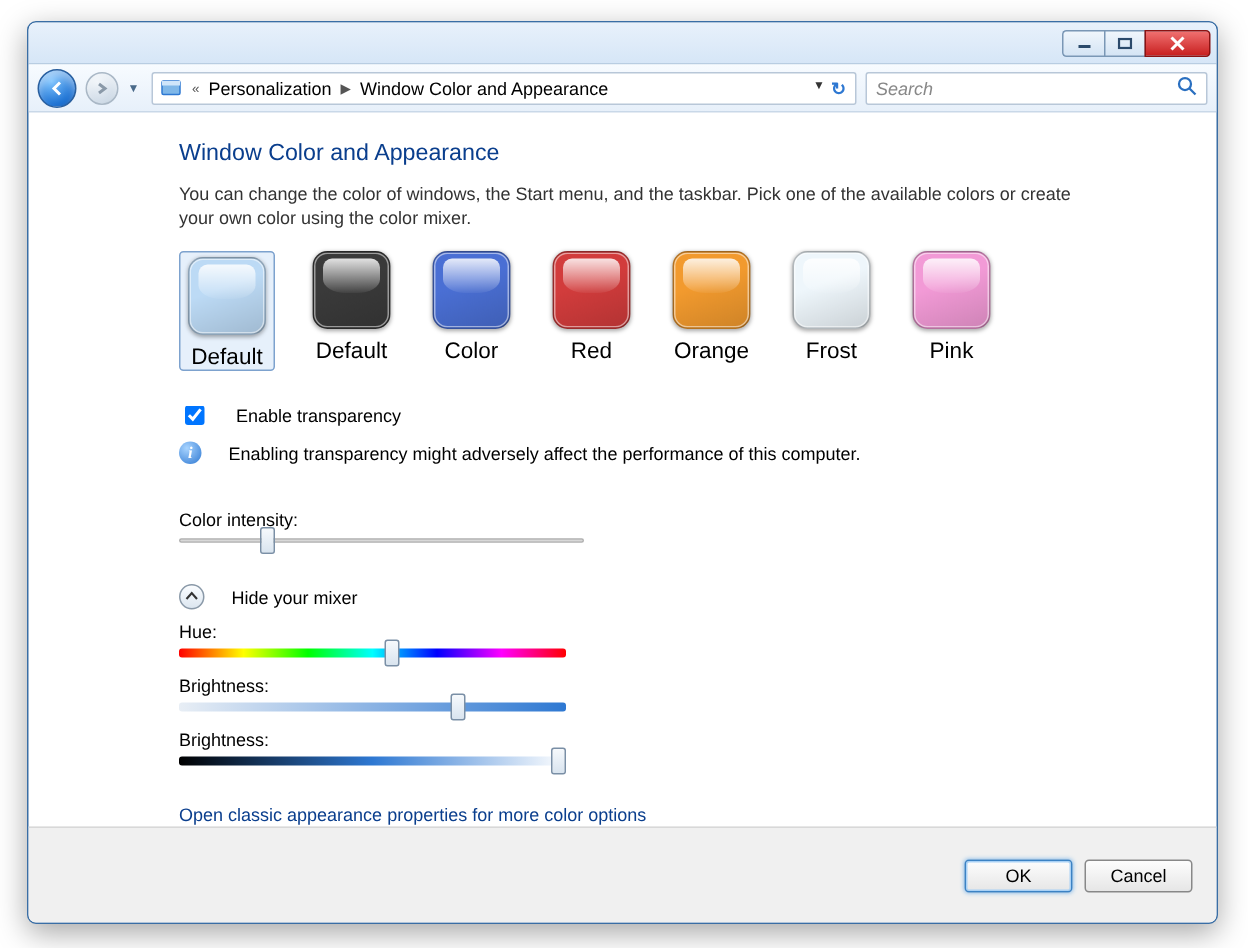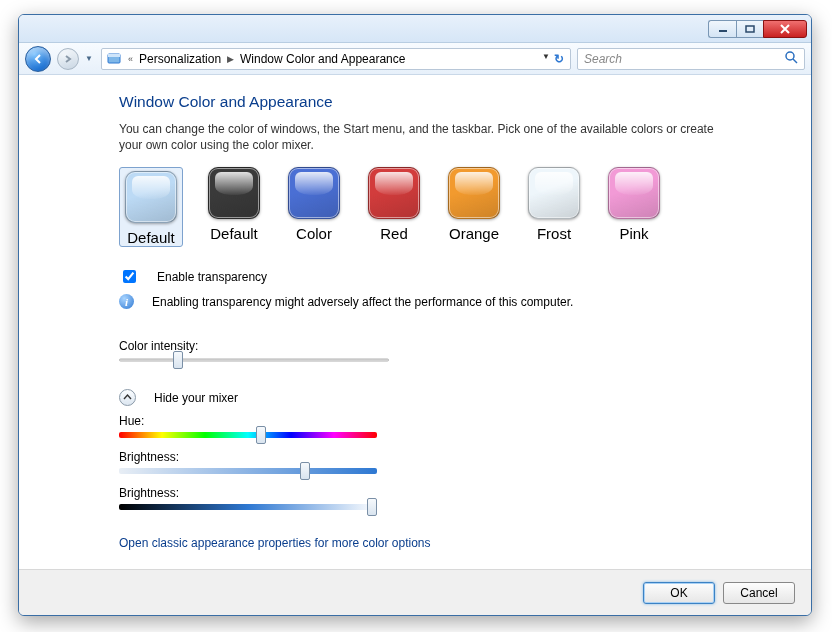--- a/index.html
+++ b/index.html
@@ -188,21 +188,21 @@
   .mixer-btn {
     width:17px;height:17px;border-radius:50%;
     border:1px solid #8a99a8;
     background:linear-gradient(#fbfdff,#dce6f0);
     display:flex;align-items:center;justify-content:center;
     font-size:9px;color:#333;
   }
   .link { color:#0a3e8d; cursor:pointer; }
   
   .footer {
-    height: 46px;
+    height: 64px;
     background: #f0f0f0;
     border-top: 1px solid #d8d8d8;
     display:flex;align-items:center;justify-content:flex-end;
     padding: 0 16px; gap: 8px;
   }
   .btn {
     min-width: 72px; height: 22px;
     border: 1px solid #888;
     border-radius: 3px;
     background: linear-gradient(#fdfdfd,#e6e6e6);

